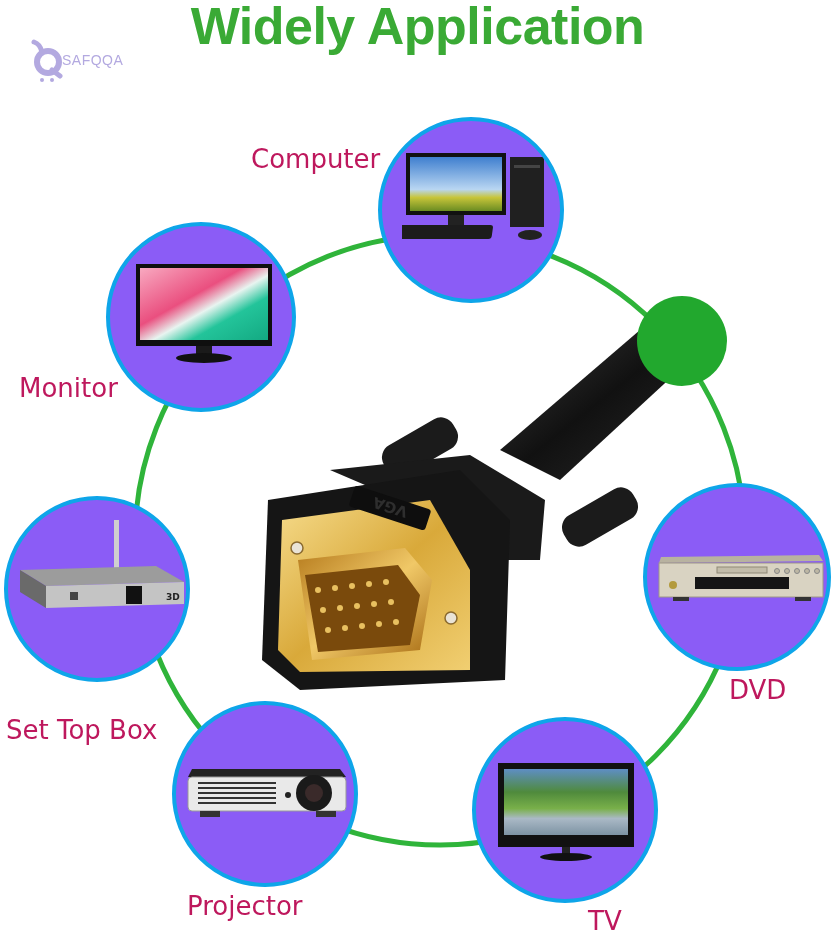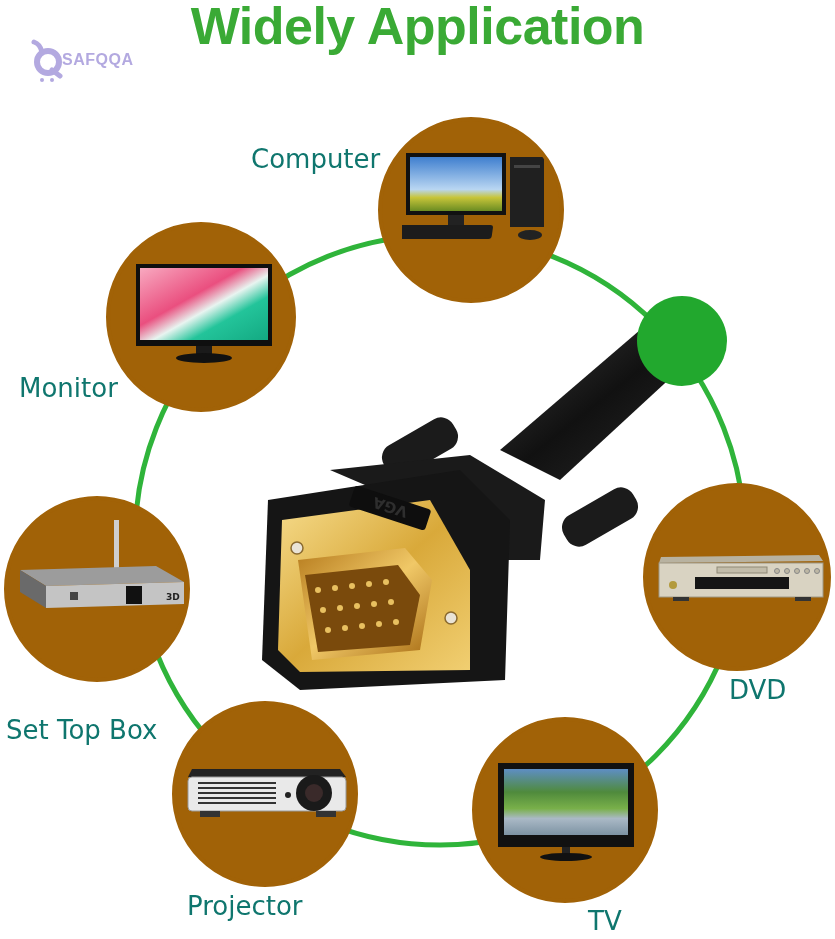--- a/index.html
+++ b/index.html
@@ -2,27 +2,27 @@
 <html><head>
 <meta charset="utf-8">
 <style>
   html, body { margin:0; padding:0; background:#ffffff; }
   body { width:835px; height:939px; position:relative; overflow:hidden;
          font-family:"DejaVu Sans", sans-serif; }
   .title { position:absolute; left:0; width:835px; top:-4px; text-align:center;
            font-family:"Liberation Sans", sans-serif; font-weight:bold;
            font-size:52px; letter-spacing:-0.5px; margin:0; }
   .logo { position:absolute; left:30px; top:38px; height:44px; display:flex; align-items:center; }
-  .logo-text { font-family:"Liberation Sans", sans-serif; font-weight:bold; font-size:16px;
+  .logo-text { font-family:"Liberation Sans", sans-serif; font-weight:normal; font-size:14px;
                letter-spacing:0.5px; margin-left:-2px; }
   svg.ring { position:absolute; left:0; top:0; }
-  .node { position:absolute; border-radius:50%; border:4px solid #a16207; background:#a16207;
+  .node { position:absolute; border-radius:50%; border:4px solid #0ea5e9; background:#8b5cf6;
           box-sizing:border-box; overflow:hidden; }
   .label { position:absolute; font-family:"DejaVu Sans", sans-serif; font-size:26px;
-           color:#0f766e; white-space:nowrap; }
+           color:#be185d; white-space:nowrap; }
   .device { position:absolute; }
 </style>
 </head>
 <body>
 
 <h1 class="title" style="color:#3aaa35;">Widely Application</h1>
 
 <div class="logo">
   <svg width="34" height="44" viewBox="0 0 34 44">
     <path d="M4 4 Q10 6 12 14" stroke="#b3a9e0" stroke-width="5" fill="none" stroke-linecap="round"></path>

